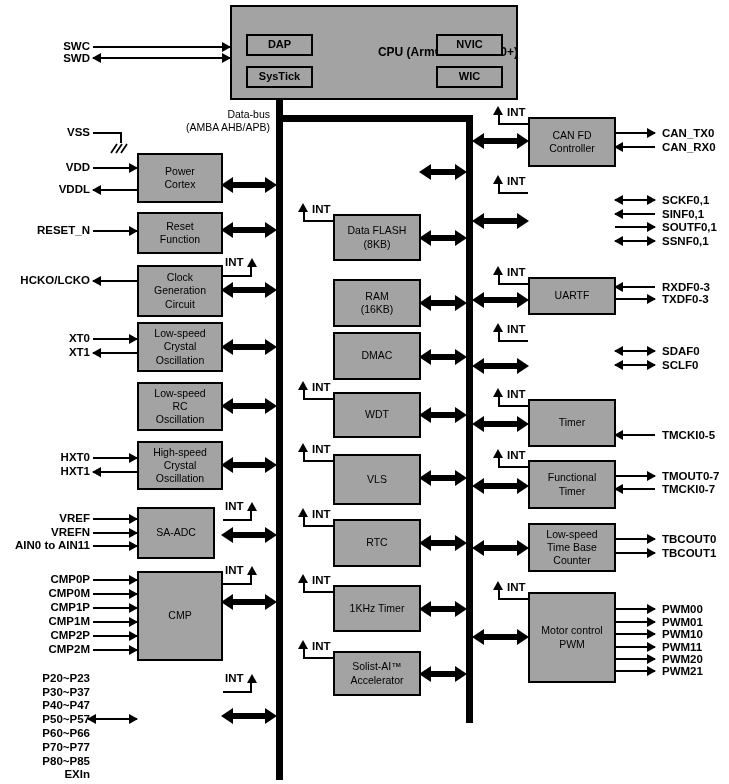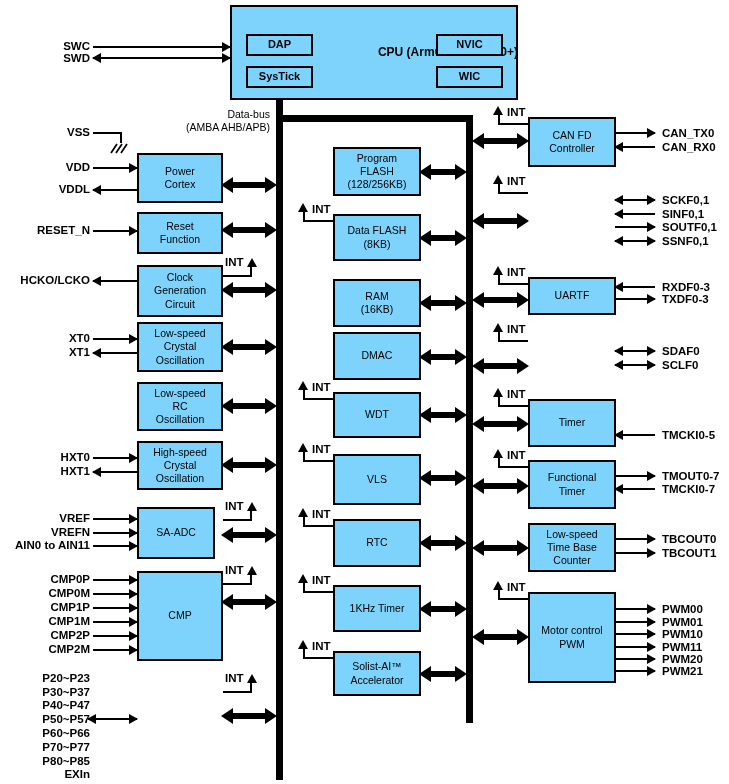--- a/index.html
+++ b/index.html
@@ -1,18 +1,18 @@
 <!DOCTYPE html>
 <html><head>
 <meta charset="utf-8">
 <style>
   html,body{margin:0;padding:0;background:#fff;}
   #canvas{position:relative;width:729px;height:784px;background:#ffffff;overflow:hidden;
           font-family:"Liberation Sans","DejaVu Sans",sans-serif;color:#000;}
-  .box{position:absolute;border:2px solid #000;background:#7dd3fc;box-sizing:border-box;
+  .box{position:absolute;border:2px solid #000;background:#a3a3a3;box-sizing:border-box;
        display:flex;align-items:center;justify-content:center;text-align:center;
        font-size:10.5px;line-height:1.25;white-space:pre-line;}
   .bold{font-weight:bold;font-size:11px;}
   .cpu-title{position:absolute;text-align:right;font-weight:bold;font-size:12px;margin-top:34px;}
   .buslabel{position:absolute;text-align:right;font-size:10.5px;line-height:1.2;white-space:pre-line;}
   .busv,.bush{position:absolute;background:#000;}
   .pin{position:absolute;font-weight:bold;font-size:11.5px;line-height:1.1;white-space:nowrap;}
   .pin.lft{width:90px;text-align:right;}
   .tline{position:absolute;height:2px;background:#000;}
   .vline{position:absolute;width:2px;background:#000;}
@@ -67,23 +67,20 @@
 Oscillation</div>
   <div class="box" style="left:137px;top:382px;width:86px;height:49px">Low-speed
 RC
 Oscillation</div>
   <div class="box" style="left:137px;top:441px;width:86px;height:49px">High-speed
 Crystal
 Oscillation</div>
   <div class="box" style="left:137px;top:507px;width:78px;height:52px">SA-ADC</div>
   <div class="box" style="left:137px;top:571px;width:86px;height:90px">CMP</div>
 
-  <div class="box" style="left:333px;top:147px;width:88px;height:49px">Program
-FLASH
-(128/256KB)</div>
   <div class="box" style="left:333px;top:214px;width:88px;height:47px">Data FLASH
 (8KB)</div>
   <div class="box" style="left:333px;top:279px;width:88px;height:48px">RAM
 (16KB)</div>
   <div class="box" style="left:333px;top:332px;width:88px;height:48px">DMAC</div>
   <div class="box" style="left:333px;top:392px;width:88px;height:46px">WDT</div>
   <div class="box" style="left:333px;top:454px;width:88px;height:51px">VLS</div>
   <div class="box" style="left:333px;top:519px;width:88px;height:48px">RTC</div>
   <div class="box" style="left:333px;top:585px;width:88px;height:47px">1KHz Timer</div>
   <div class="box" style="left:333px;top:651px;width:88px;height:45px">Solist-AI™

